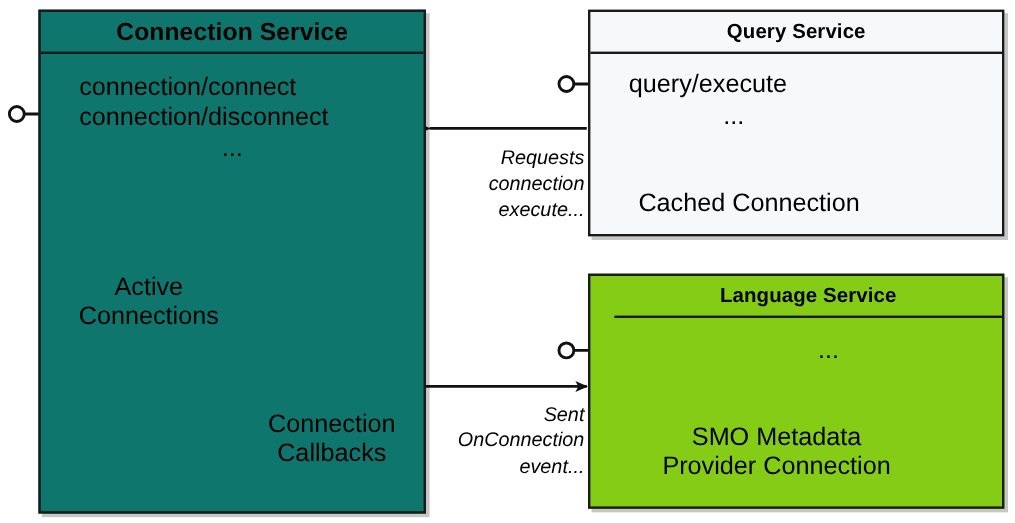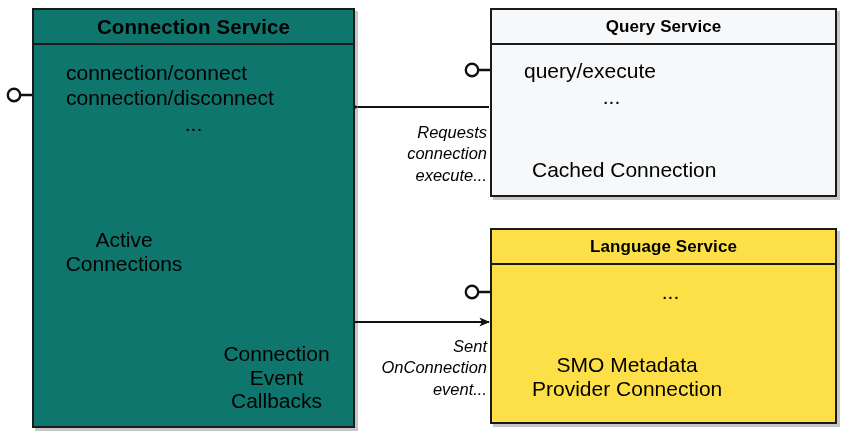--- a/index.html
+++ b/index.html
@@ -45,21 +45,22 @@
     top: 8px;
     width: 347px;
     height: 189px;
     background: #F7F8FA;
   }
   #box-language {
     left: 490px;
     top: 228px;
     width: 347px;
     height: 196px;
-    background: #fde047;
+    background: #84cc16;
+    padding-left: 20px;
   }
   .box-header {
     box-sizing: border-box;
     width: 100%;
     border-bottom: 2px solid #1a1a1a;
     display: flex;
     align-items: center;
     justify-content: center;
     font-weight: bold;
     color: #000000;
@@ -269,21 +270,20 @@
         <div class="op-ellipsis">...</div>
       </div>
 
       <div class="artifact-caption" id="cap-active-connections">
         <div>Active</div>
         <div>Connections</div>
       </div>
 
       <div class="artifact-caption" id="cap-callbacks">
         <div>Connection</div>
-        <div>Event</div>
         <div>Callbacks</div>
       </div>
     </div>
   </div>
 
   <div class="box" id="box-query">
     <div class="box-header">Query Service</div>
     <div class="box-body">
       <div class="op-list" id="query-ops">
         <div class="op-line">query/execute</div>

